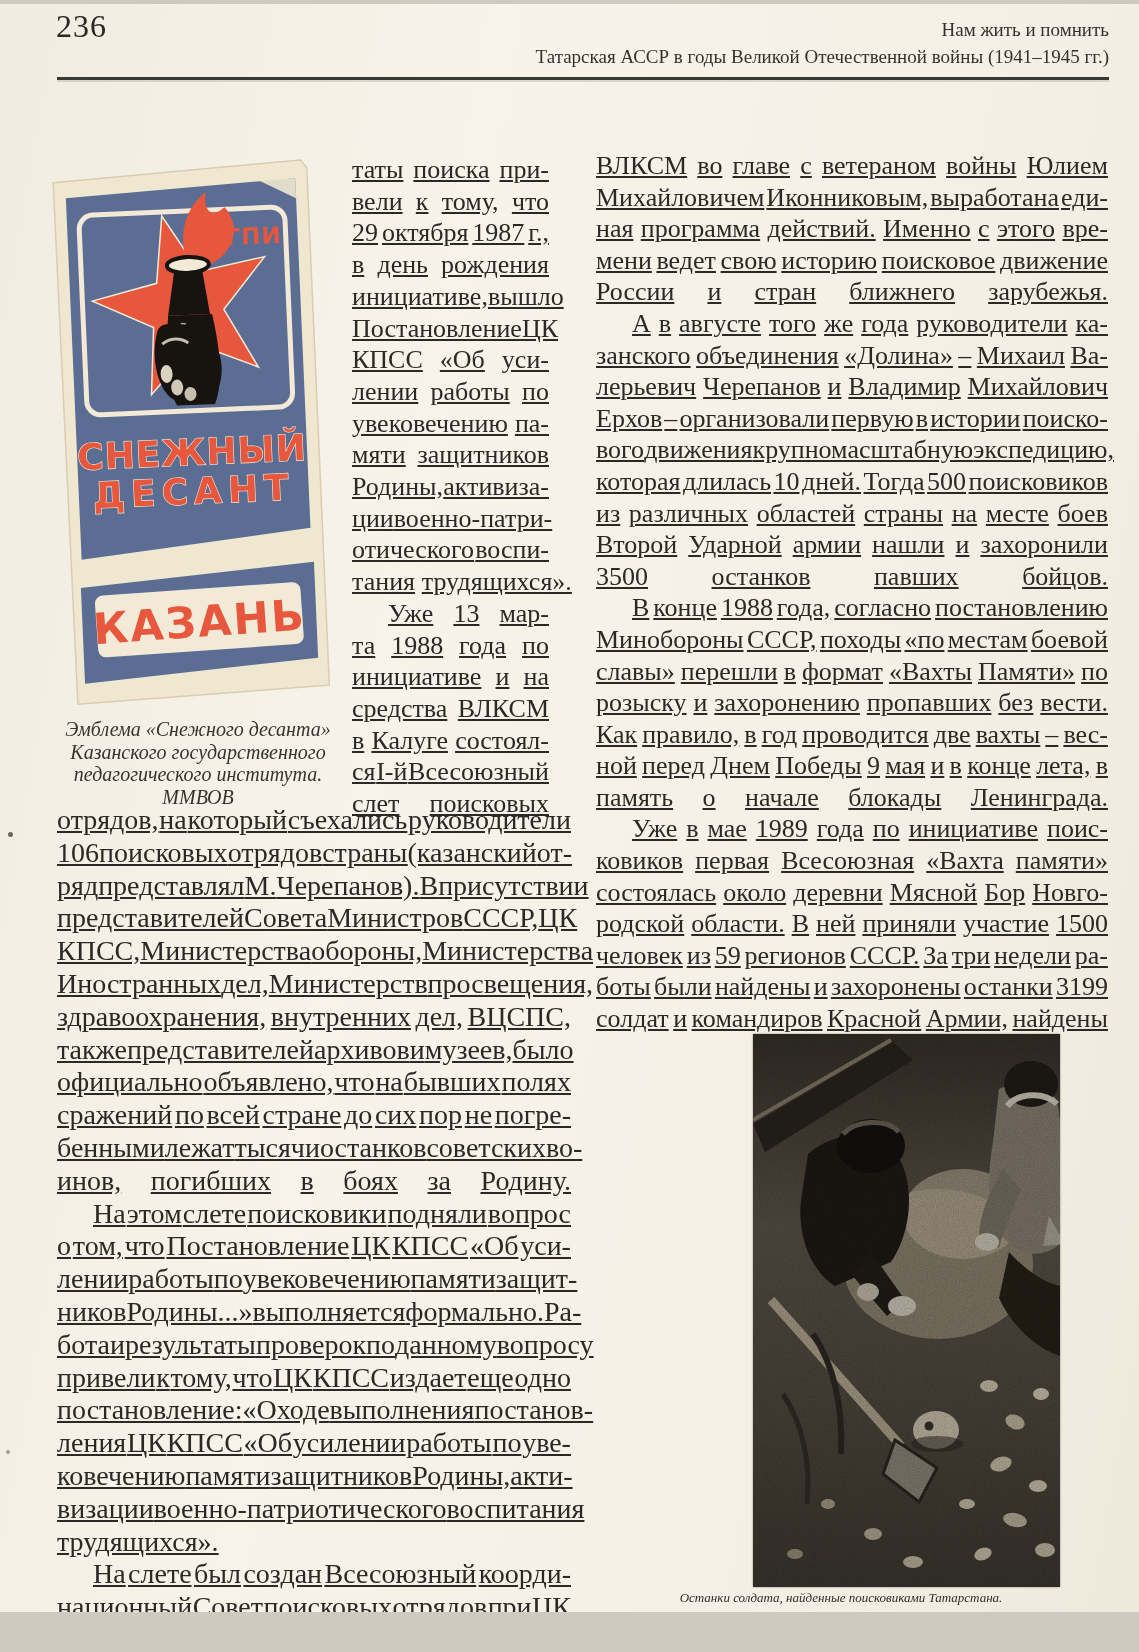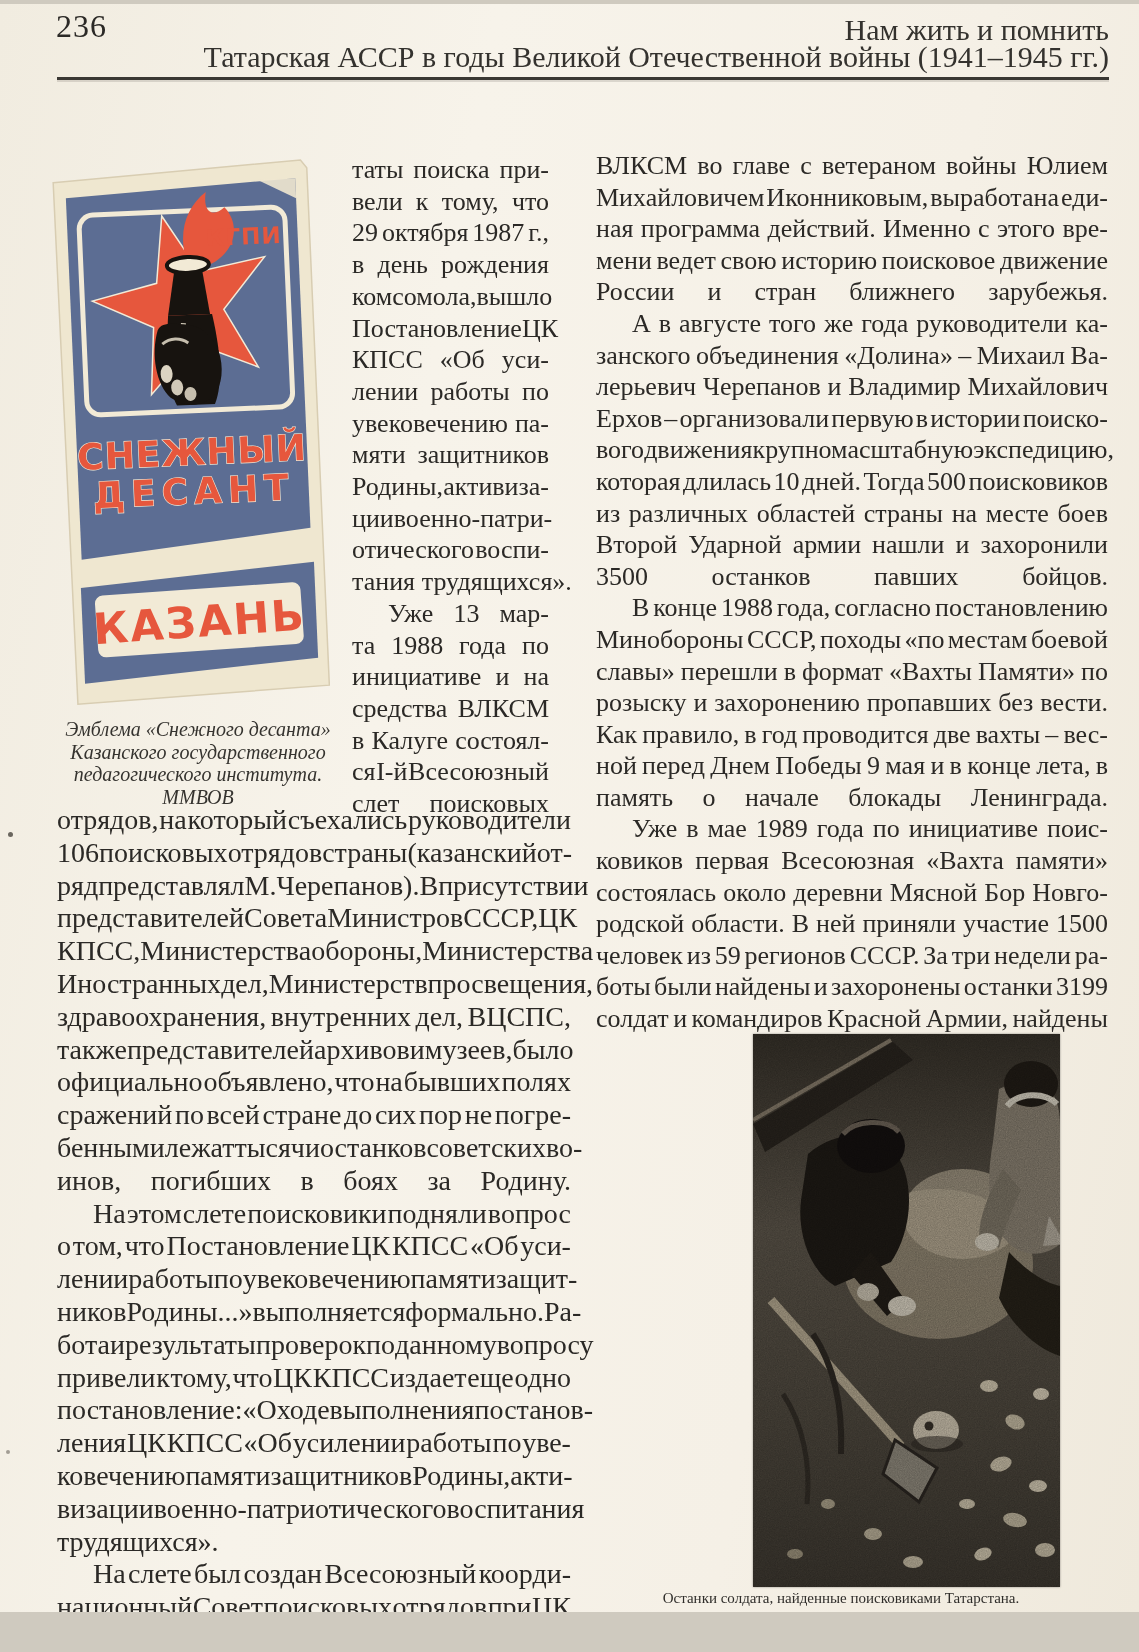--- a/index.html
+++ b/index.html
@@ -3,35 +3,35 @@
 <meta charset="utf-8">
 <style>
   html,body{margin:0;padding:0;background:#cfcabf;}
   .page{
     position:relative;width:1139px;height:1608px;margin:4px auto;
     background:linear-gradient(100deg,#f1ece0 0%,#f7f3ea 35%,#f5f0e6 70%,#efe9dc 100%);
     font-family:"Liberation Serif","DejaVu Serif",serif;
     color:#2b2926;overflow:hidden;
   }
   .pagenum{position:absolute;left:56px;top:4px;font-size:32px;letter-spacing:1px;}
-  .hdr{position:absolute;right:30px;top:12px;text-align:right;font-size:30px;line-height:27px;color:#34322e;}
+  .hdr{position:absolute;right:30px;top:12px;text-align:right;font-size:19px;line-height:27px;color:#34322e;}
   .rule{position:absolute;left:57px;top:73px;width:1052px;height:3px;background:#3a3833;box-shadow:0 2px 0 rgba(60,55,45,.15);}
-  .col{position:absolute;}
+  .col{position:absolute;text-decoration:underline;}
   .narrow{left:352px;top:150px;width:197px;font-size:26px;line-height:31.7px;}
   .leftfull{left:57px;top:800px;width:514px;font-size:28px;line-height:32.8px;}
   .rightcol{left:596px;top:146px;width:512px;font-size:26px;line-height:31.6px;}
   .line{display:flex;flex-wrap:nowrap;justify-content:space-between;}
   .line span{white-space:pre;}
   .line.final{justify-content:space-between;gap:.26em;}
   .line.indent{padding-left:36px;}
   .pcap{position:absolute;left:48px;top:714px;width:300px;font-style:italic;font-size:20px;line-height:22.5px;color:#35332f;text-align:center;}
   .poster{position:absolute;left:50px;top:143px;width:280px;height:566px;}
   .photo{position:absolute;left:753px;top:1030px;width:307px;height:553px;background:#4c463e;box-shadow:0 0 2px rgba(0,0,0,.4);}
   .photo svg{display:block;}
-  .photocap1{position:absolute;left:596px;top:1586px;width:490px;text-align:center;font-size:15px;color:#2f2d2a;}
+  .photocap1{position:absolute;left:596px;top:1586px;width:490px;text-align:center;font-style:italic;font-size:13px;color:#2f2d2a;}
   .photocap2{position:absolute;left:596px;top:1611px;width:485px;text-align:right;font-style:italic;font-size:21px;color:#2f2d2a;}
   .speck{position:absolute;border-radius:50%;background:#6a665e;}
 </style>
 </head>
 <body>
 
 <div class="page">
 
   <div class="pagenum">236</div>
 
@@ -97,21 +97,21 @@
           <span>октября</span>
           <span>1987</span>
           <span>г.,</span>
         </div>
         <div class="line">
           <span>в</span>
           <span>день</span>
           <span>рождения</span>
         </div>
         <div class="line">
-          <span>комсомола,</span>
+          <span>инициативе,</span>
           <span>вышло</span>
         </div>
         <div class="line">
           <span>Постановление</span>
           <span>ЦК</span>
         </div>
         <div class="line">
           <span>КПСС</span>
           <span>«Об</span>
           <span>уси-</span>

